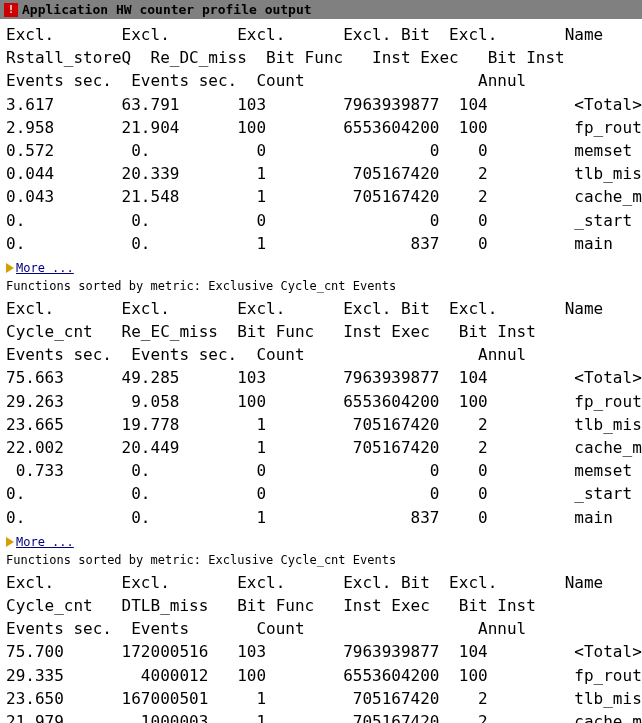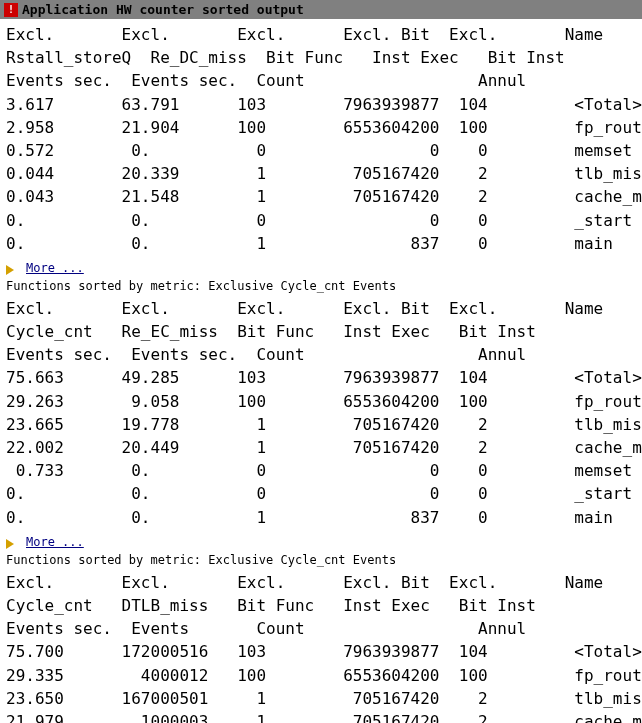--- a/index.html
+++ b/index.html
@@ -37,22 +37,22 @@
     }
     .section {
       margin-bottom: 4px;
     }
     .section-header {
       margin-bottom: 4px;
       font-size: 12px;
     }
     .more-link {
       display: flex;
-      align-items: flex-end;
-      gap: 12px;
+      align-items: center;
+      gap: 2px;
       color: #000080;
       text-decoration: underline;
       cursor: pointer;
       margin: 6px 0 4px 0;
       font-size: 12px;
     }
     .more-arrow {
       width: 0;
       height: 0;
       border-top: 5px solid transparent;
@@ -65,21 +65,21 @@
       font-size: 16px;
       line-height: 1.45;
       white-space: pre;
     }
   </style>
 </head>
 <body>
 
 <div class="title-bar">
   <span class="title-icon">!</span>
-  <span>Application HW counter sorted output</span>
+  <span>Application HW counter profile output</span>
 </div>
 
 <div class="content">
 
   <div class="section">
     <pre class="table-content">Excl.       Excl.       Excl.      Excl. Bit  Excl.       Name
 Rstall_storeQ  Re_DC_miss  Bit Func   Inst Exec   Bit Inst
 Events sec.  Events sec.  Count                  Annul
 3.617       63.791      103        7963939877  104         &lt;Total&gt;
 2.958       21.904      100        6553604200  100         fp_routine

